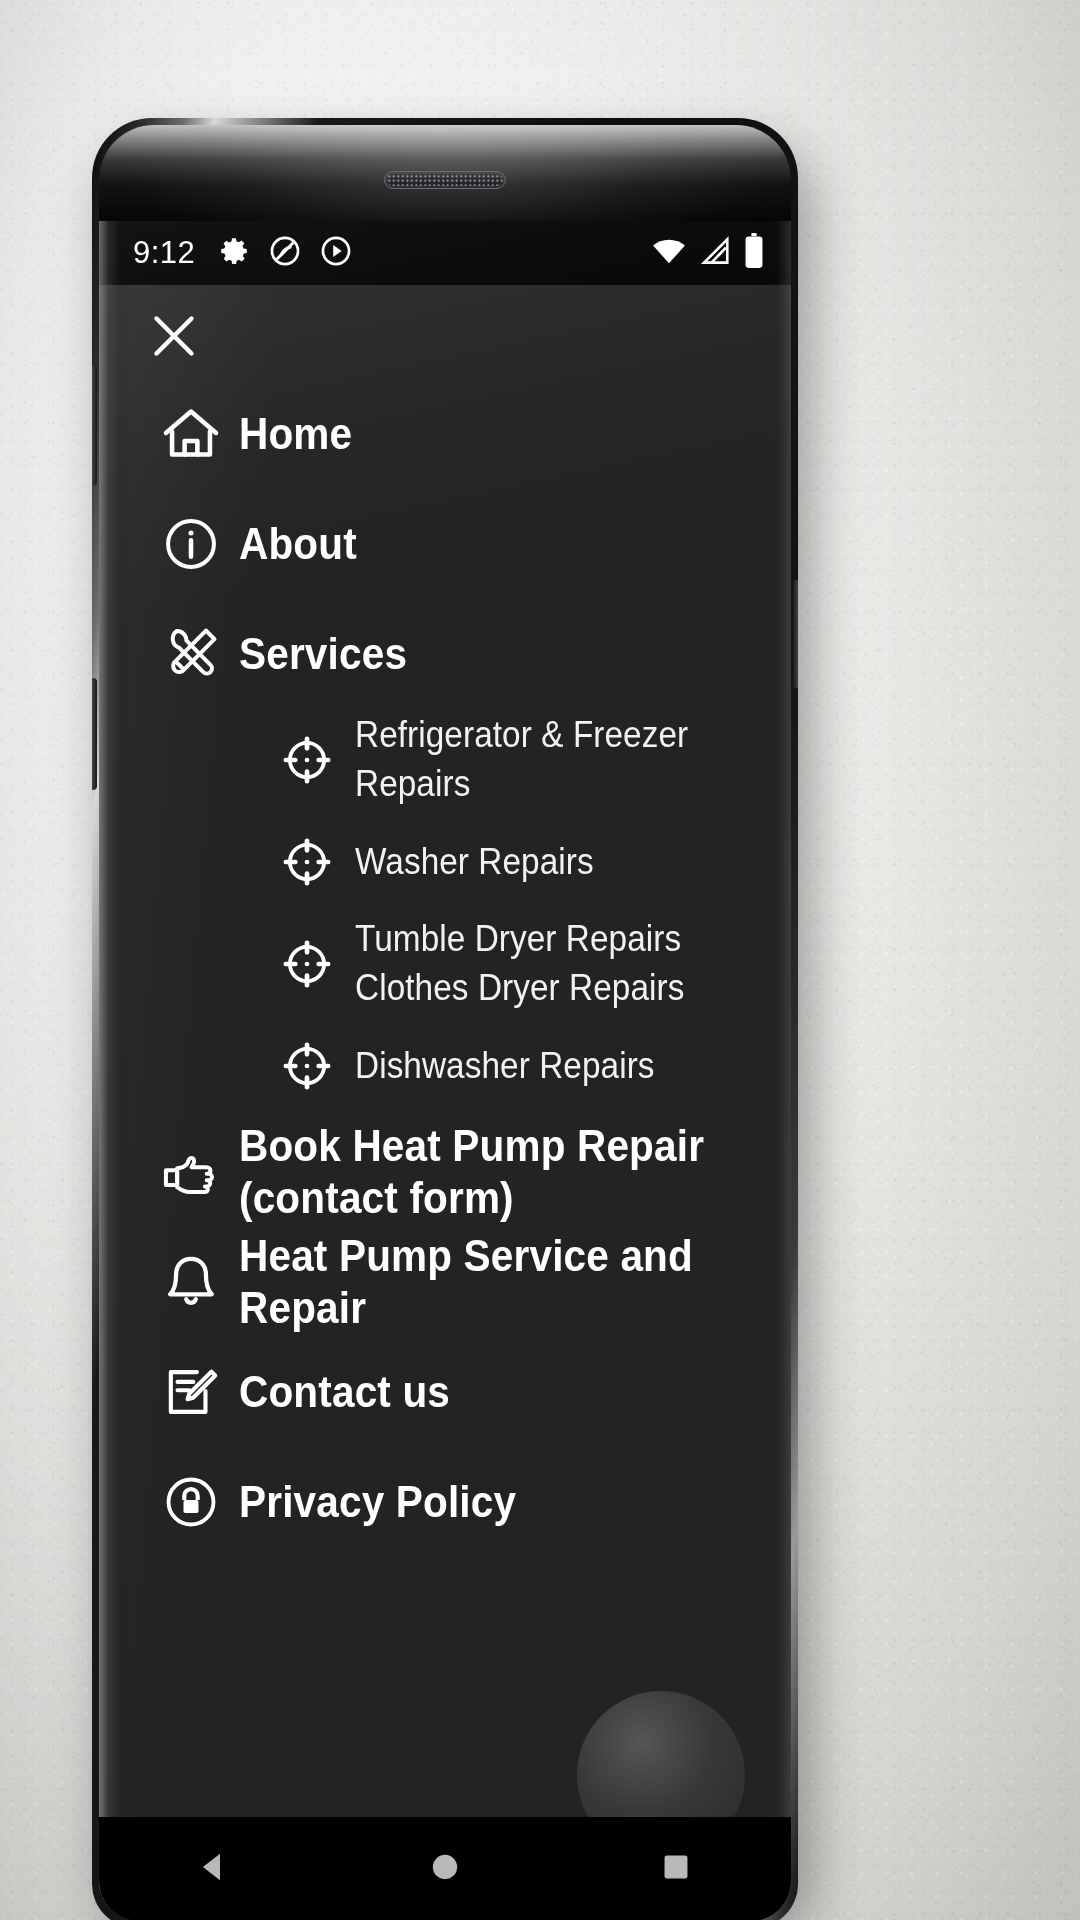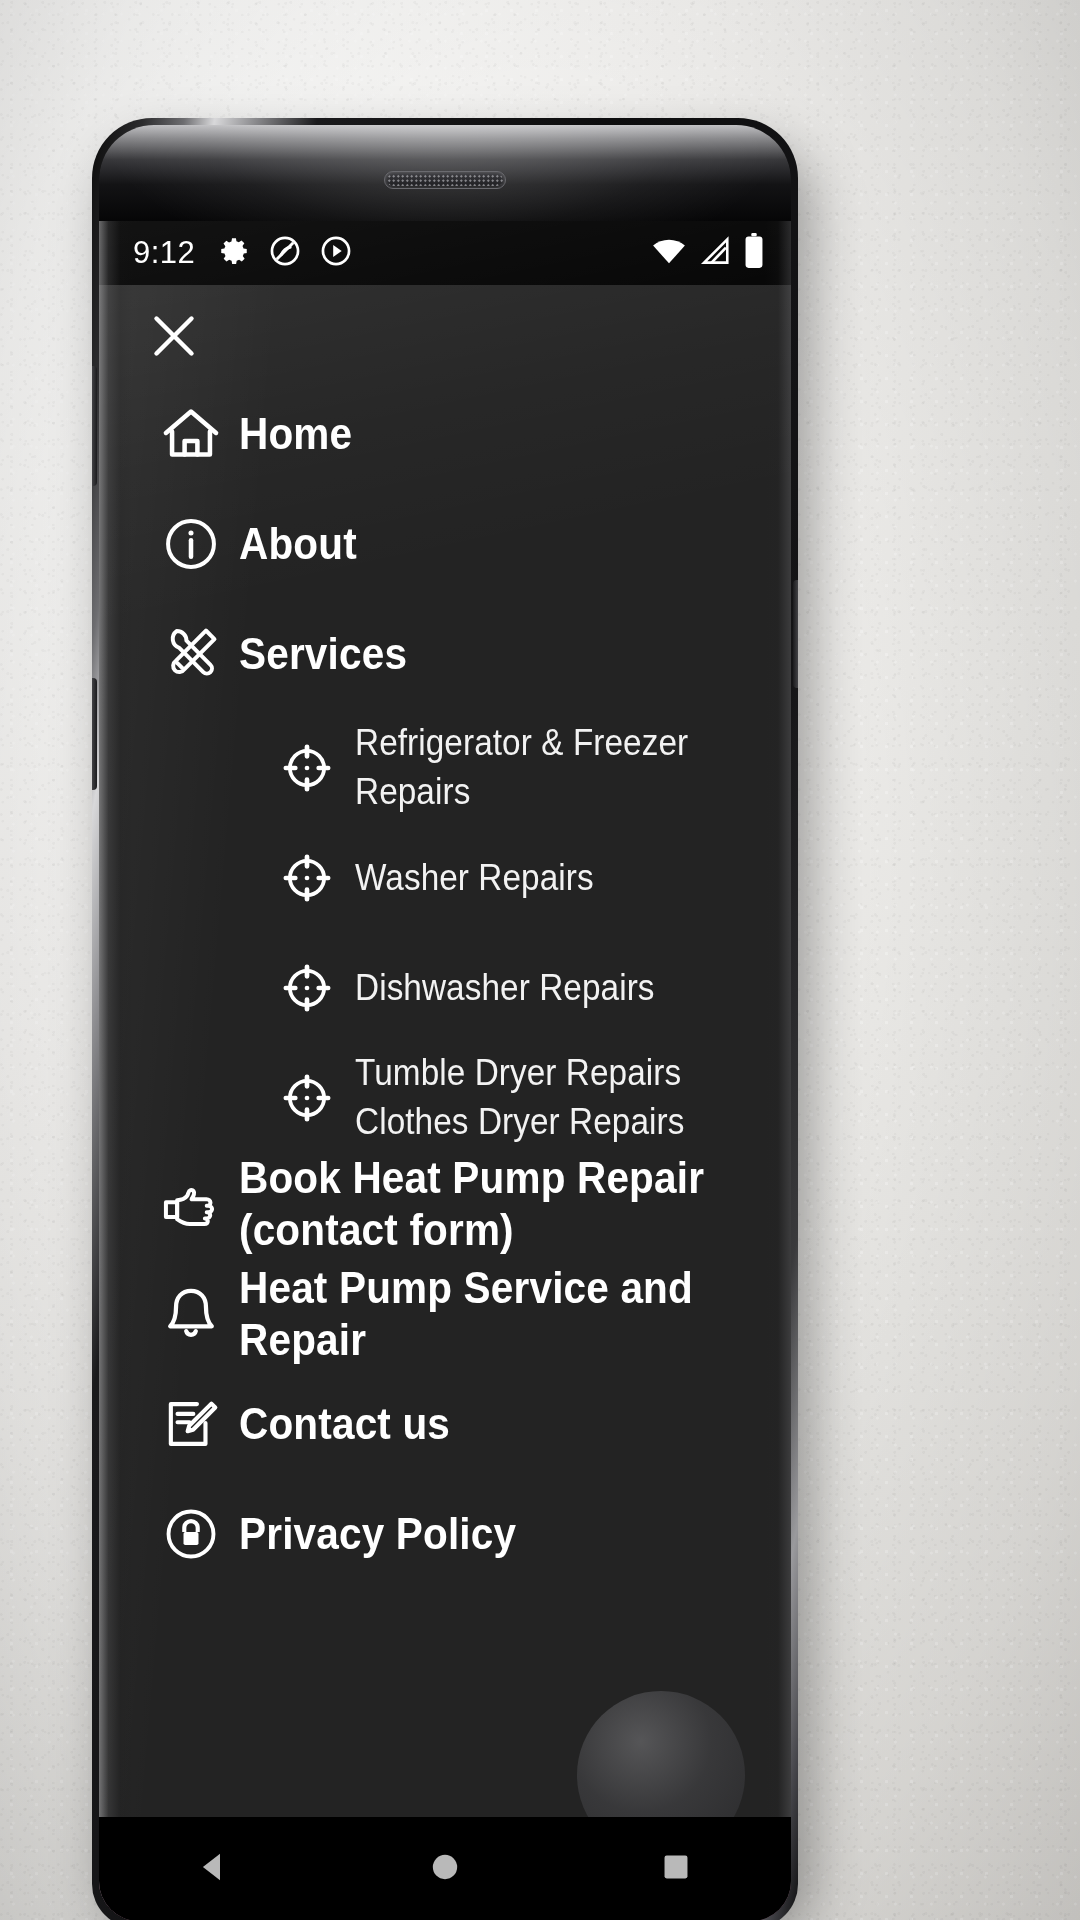--- a/index.html
+++ b/index.html
@@ -166,21 +166,20 @@
     white-space:pre-line;
   }
 
   
   .submenu{padding-left:0;}
   .srow{
     display:flex;align-items:center;
     padding:0 30px 0 44px;
     min-height:102px;
     cursor:pointer;
-    margin-top:8px;
   }
   .srow .sico{
     width:96px;min-width:96px;margin-left:116px;
     display:flex;align-items:center;justify-content:center;
   }
   .srow .slbl{
     color:#f2f2f2;font-size:37px;font-weight:400;
     font-family:"Liberation Sans Narrow","Liberation Sans", sans-serif;
     letter-spacing:.1px;line-height:1.32;
     transform:scaleX(.90);transform-origin:left center;
@@ -342,32 +341,32 @@
               </div>
 
               <div class="srow">
                 <span class="sico">
                   <svg width="54" height="54" viewBox="0 0 24 24" fill="none" stroke="#fff" stroke-width="1.7">
                     <circle cx="12" cy="12" r="7.6"></circle>
                     <circle cx="12" cy="12" r="1.05" fill="#fff" stroke="none"></circle>
                     <path d="M12 2.6v4.2M12 17.2v4.2M2.6 12h4.2M17.2 12h4.2" stroke-width="2.1" stroke-linecap="round"></path>
                   </svg>
                 </span>
-                <span class="slbl">Dishwasher Repairs</span>
+                <span class="slbl">Tumble Dryer Repairs Clothes Dryer Repairs</span>
               </div>
 
               <div class="srow">
                 <span class="sico">
                   <svg width="54" height="54" viewBox="0 0 24 24" fill="none" stroke="#fff" stroke-width="1.7">
                     <circle cx="12" cy="12" r="7.6"></circle>
                     <circle cx="12" cy="12" r="1.05" fill="#fff" stroke="none"></circle>
                     <path d="M12 2.6v4.2M12 17.2v4.2M2.6 12h4.2M17.2 12h4.2" stroke-width="2.1" stroke-linecap="round"></path>
                   </svg>
                 </span>
-                <span class="slbl">Tumble Dryer Repairs Clothes Dryer Repairs</span>
+                <span class="slbl">Dishwasher Repairs</span>
               </div>
 
             </div>
 
             <div class="mrow">
               <span class="ico">
                 <svg width="64" height="64" viewBox="0 0 24 24" fill="none" stroke="#fff" stroke-width="1.5" stroke-linejoin="round" stroke-linecap="round">
                   <path d="M2.6 11.3h4.2v5.6H2.6z"></path>
                   <path d="M6.8 10.6c1.6-.1 2.9-.5 3.7-1.6.7-.9.3-1.9 1.3-2.2 1-.3 1.6.6 1.3 1.6-.2.7-.6 1.3-.9 1.8h5.6c.9 0 1.5.6 1.5 1.3 0 .7-.6 1.2-1.4 1.2h.5c.9 0 1.5.5 1.5 1.2s-.6 1.2-1.5 1.2h-.5c.8 0 1.3.5 1.3 1.1 0 .7-.6 1.2-1.4 1.2h-.6c.6 0 1.1.4 1.1 1 0 .7-.5 1.1-1.3 1.1h-5.4c-2 0-3.2-.6-4.8-1.8z"></path>
                 </svg>

